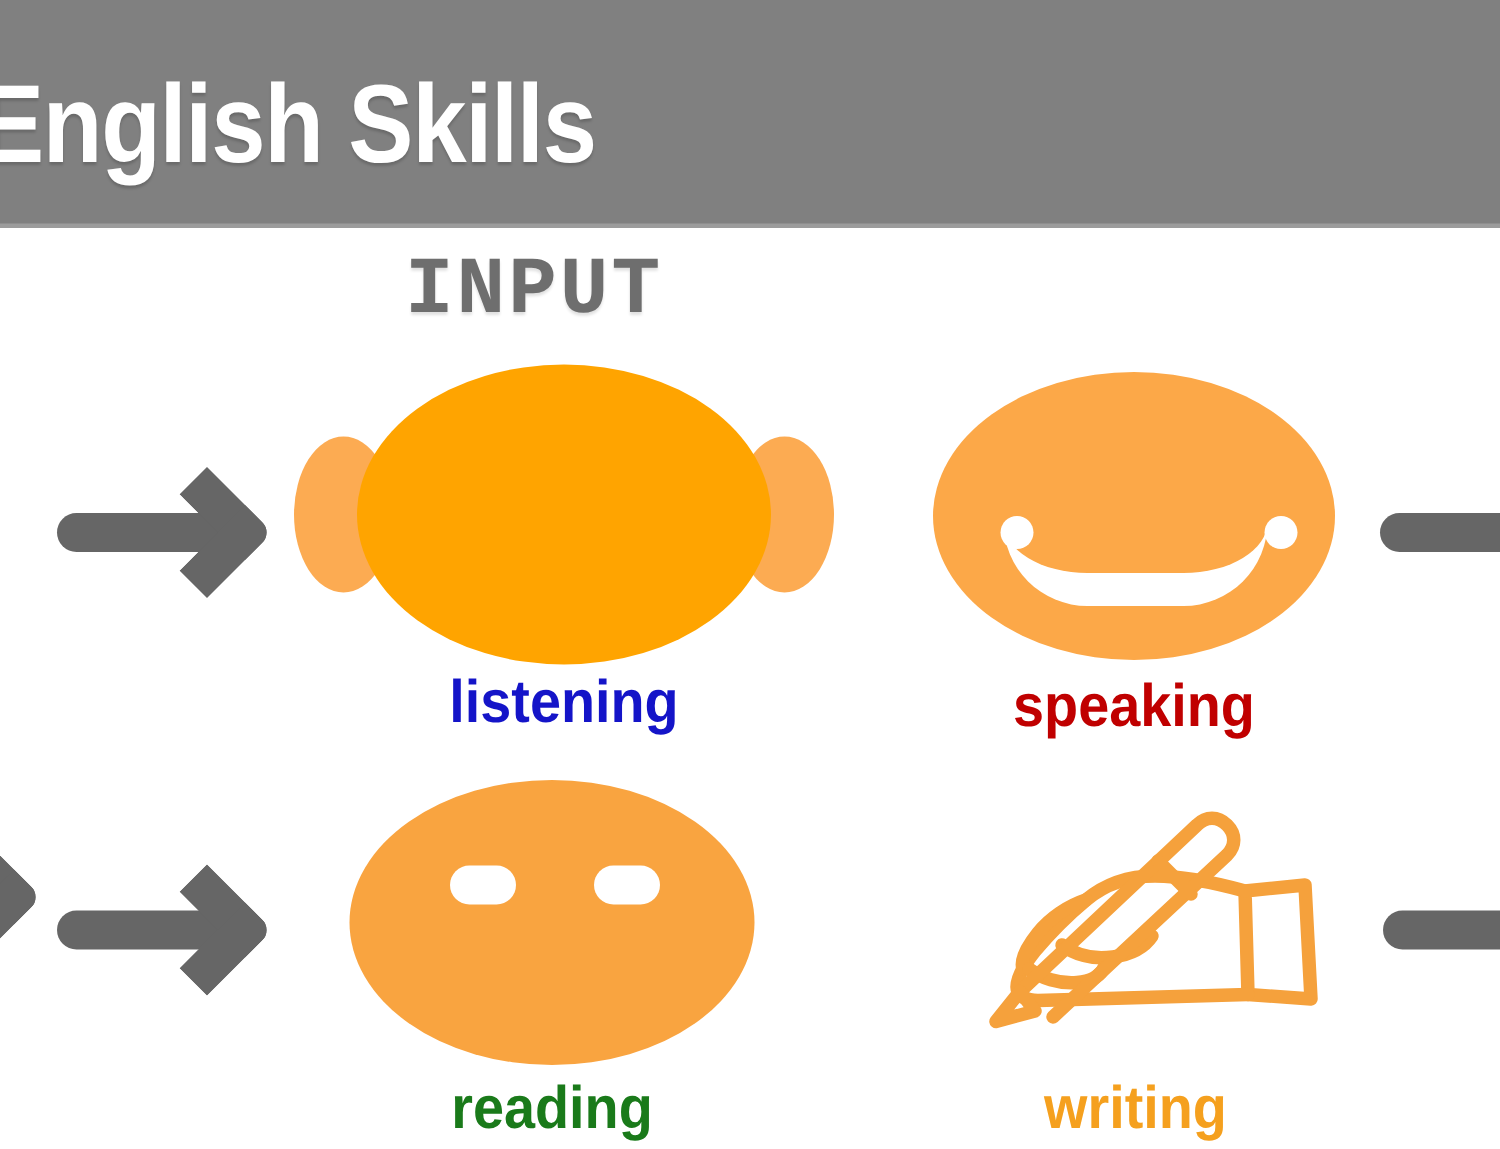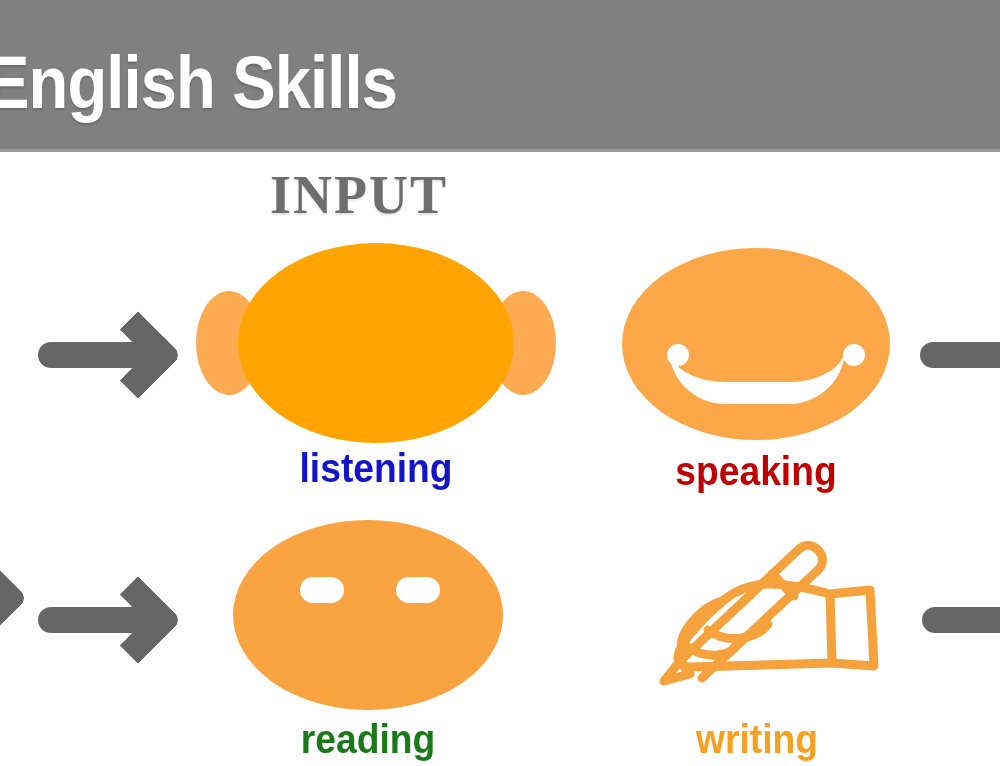--- a/index.html
+++ b/index.html
@@ -30,21 +30,21 @@
     color:#ffffff;
     transform:scaleX(0.88);
     transform-origin:left top;
     white-space:nowrap;
     text-shadow:0 2px 2px rgba(0,0,0,0.18);
   }
 
   
   .col-head{
     position:absolute;
-    font-family:Liberation Serif, serif;
+    font-family:Liberation Mono, monospace;
     font-weight:700;
     font-size:54px;
     line-height:54px;
     color:#6e6e6e;
     letter-spacing:2px;
     white-space:nowrap;
     text-shadow:0 2px 2px rgba(0,0,0,0.12);
   }
   .col-head.input{left:270px;top:168px;}
   .col-head.output{left:612px;top:168px;}

